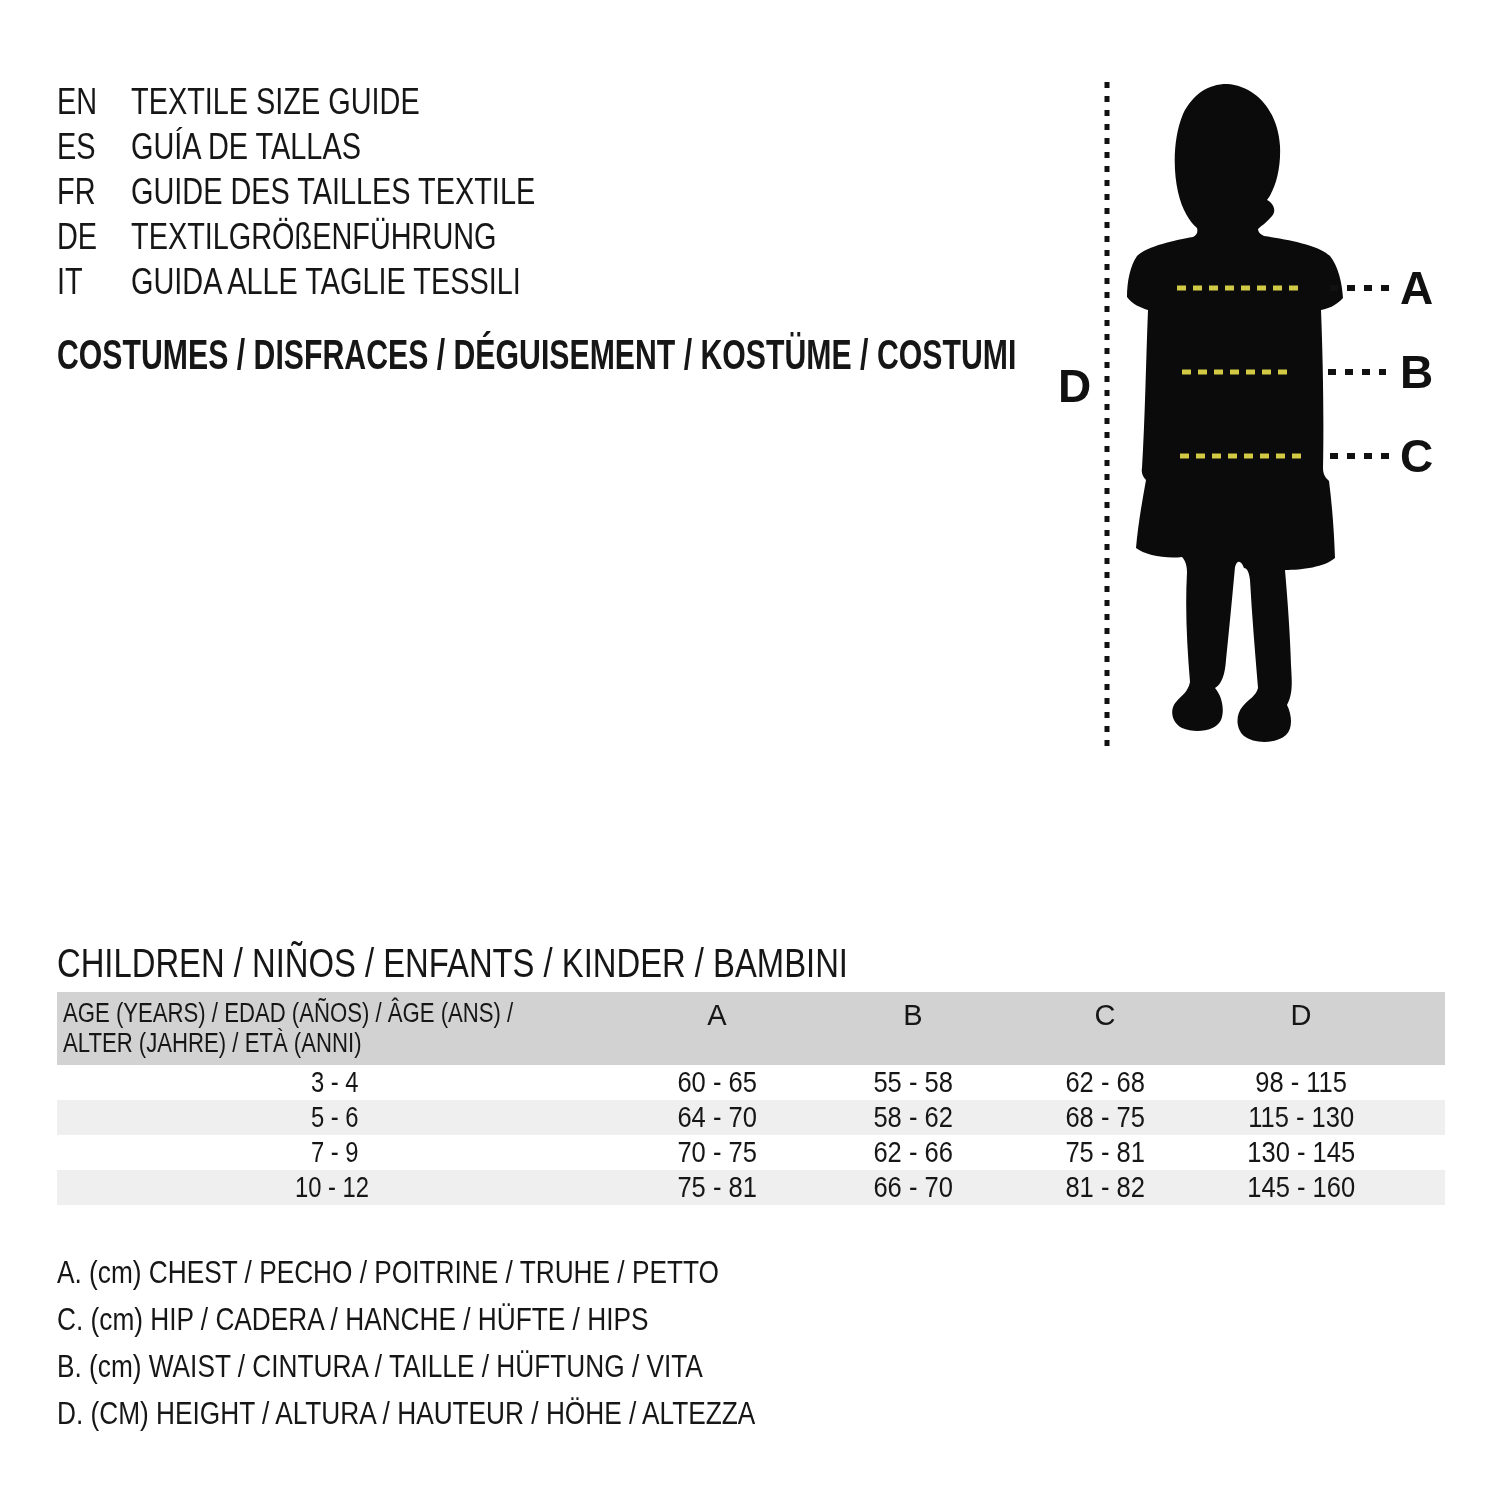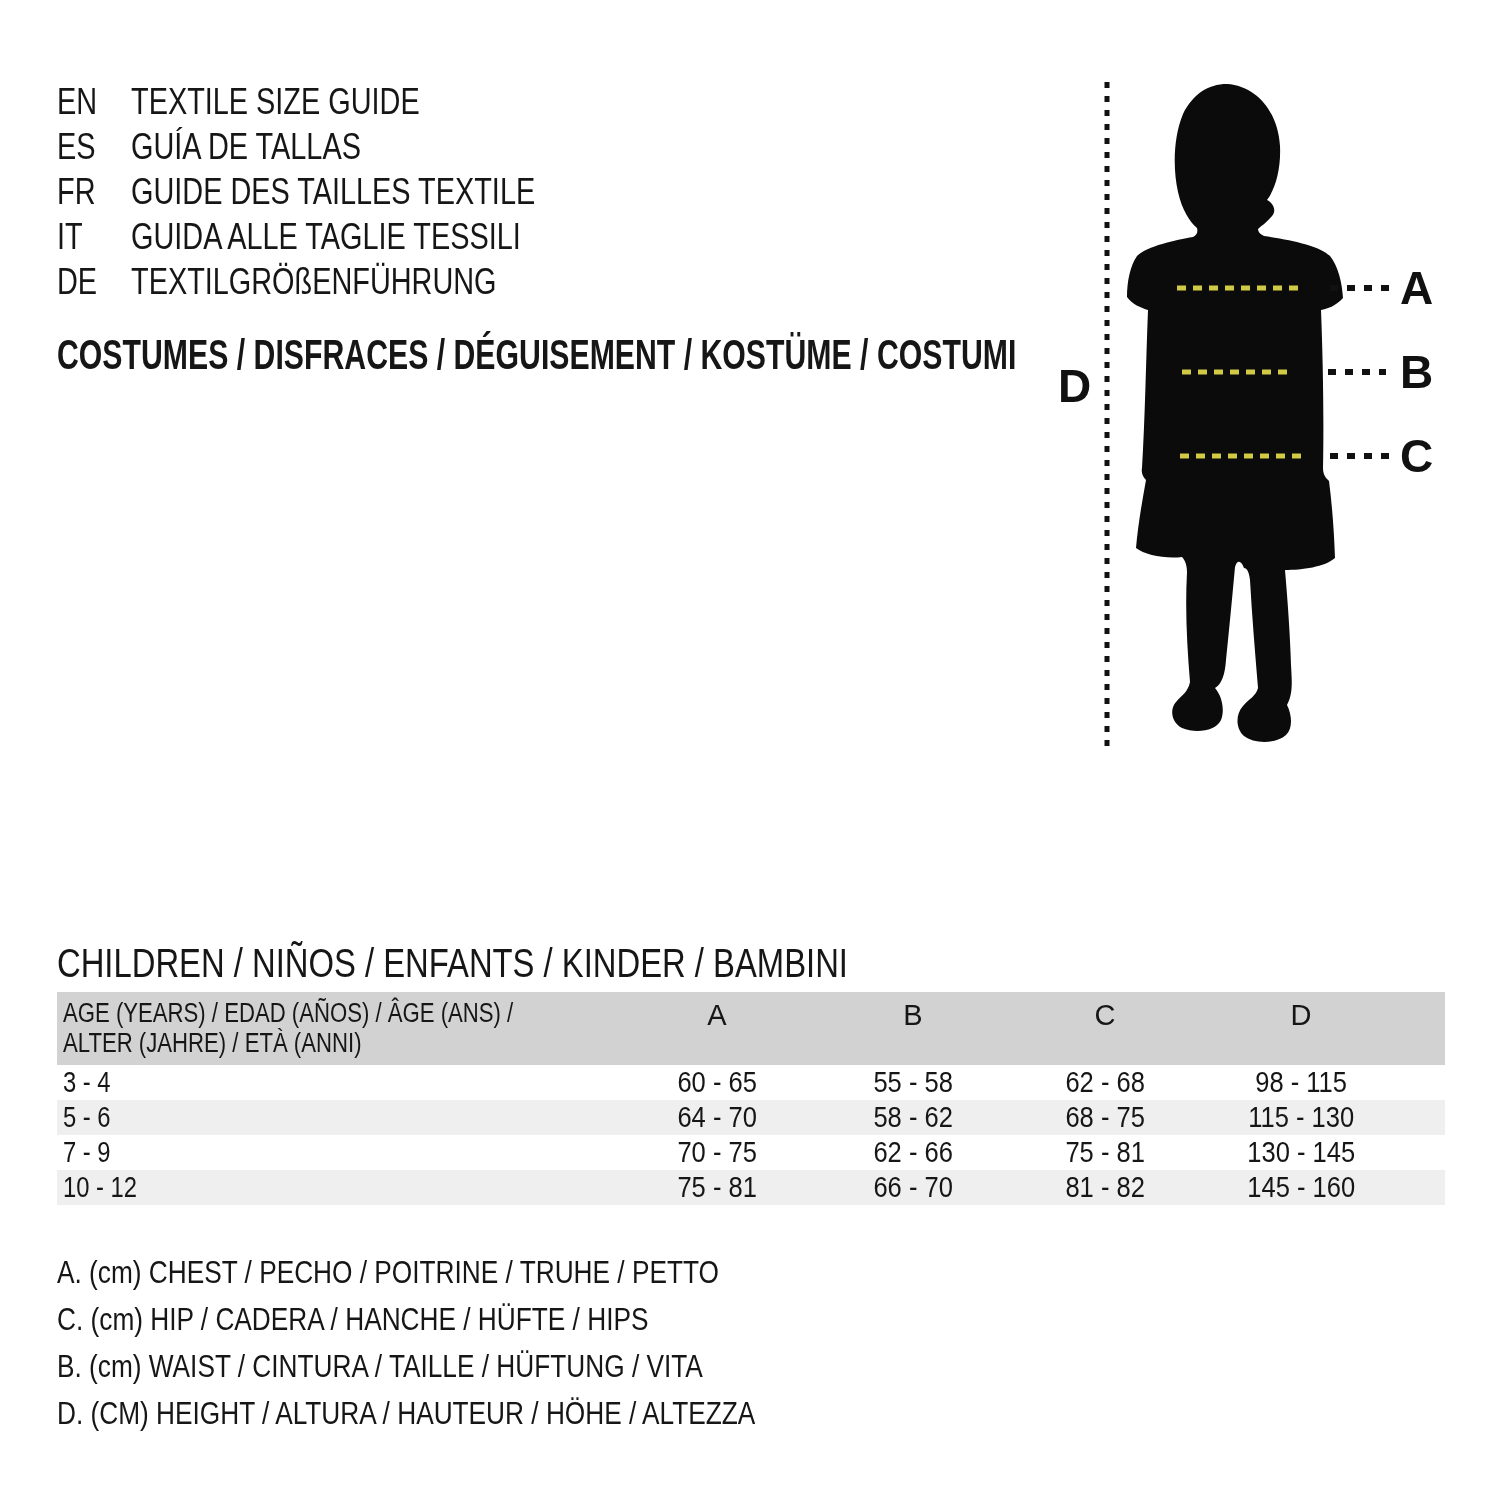--- a/index.html
+++ b/index.html
@@ -33,21 +33,21 @@
     display:grid; grid-template-columns:560px 200px 192px 192px 200px;
     background:#d2d2d3; height:73px; padding-right:28px;
   }
   .t-head .agehdr { padding:6px 0 0 6px; font-size:27px; line-height:30px; }
   .t-head .colhdr { text-align:center; padding-top:7px; font-size:29px; }
   .t-row {
     display:grid; grid-template-columns:560px 200px 192px 192px 200px;
     height:35px; align-items:center; padding-right:44px;
   }
   .t-row.alt { background:#efeff0; }
-  .age-cell { padding-left:6px; }
+  .age-cell { padding-left:6px;text-align:center; }
   .num-cell { text-align:center; }
 
   
   .legend { position:absolute; left:57px; top:1249px; font-size:32px; }
   .legend-row { display:flex; align-items:center; height:47px;text-align:right; }
 </style>
 </head>
 <body>
 
 <div class="page">
@@ -59,26 +59,26 @@
     </div>
     <div class="lang-row">
       <span class="lang-code"><span class="cnd">ES</span></span>
       <span class="lang-label"><span class="cnd">GUÍA DE TALLAS</span></span>
     </div>
     <div class="lang-row">
       <span class="lang-code"><span class="cnd">FR</span></span>
       <span class="lang-label"><span class="cnd">GUIDE DES TAILLES TEXTILE</span></span>
     </div>
     <div class="lang-row">
+      <span class="lang-code"><span class="cnd">DE</span></span>
+      <span class="lang-label"><span class="cnd">TEXTILGRÖßENFÜHRUNG</span></span>
+    </div>
+    <div class="lang-row">
       <span class="lang-code"><span class="cnd">IT</span></span>
       <span class="lang-label"><span class="cnd">GUIDA ALLE TAGLIE TESSILI</span></span>
-    </div>
-    <div class="lang-row">
-      <span class="lang-code"><span class="cnd">DE</span></span>
-      <span class="lang-label"><span class="cnd">TEXTILGRÖßENFÜHRUNG</span></span>
     </div>
   </div>
 
   <div class="costumes">
     <span class="cndB">COSTUMES / DISFRACES / DÉGUISEMENT / KOSTÜME / COSTUMI</span>
   </div>
 
   <div class="figure-wrap">
     <svg width="440" height="700" viewBox="0 0 440 700">
 

